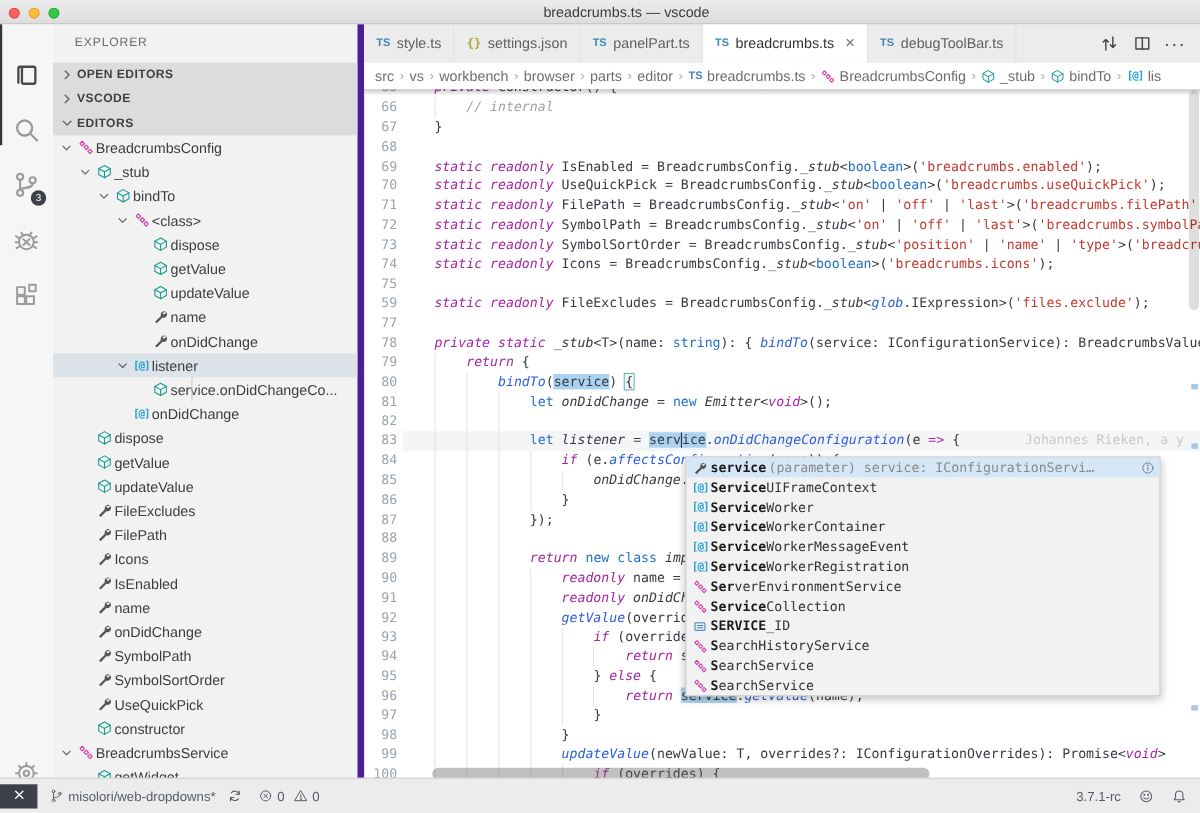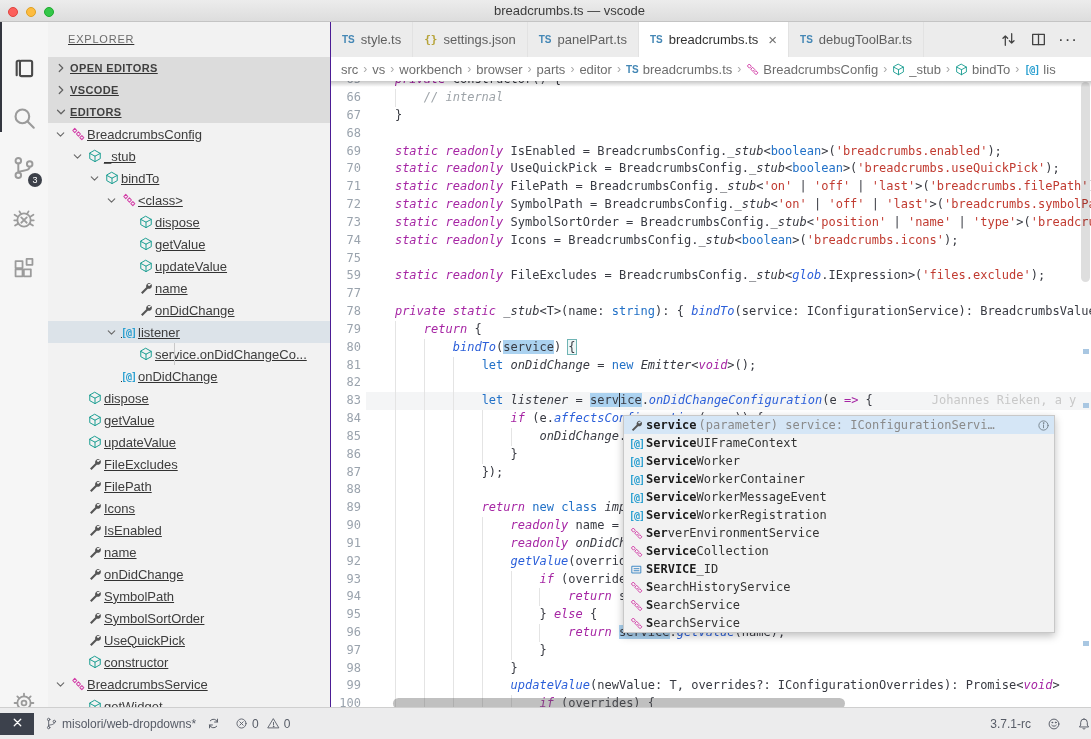--- a/index.html
+++ b/index.html
@@ -23,21 +23,21 @@
   .act-item { position:absolute; left:0; width:48px; height:50px; display:flex;
     align-items:center; justify-content:center; color:#9b9b9b; }
   .act-item.active { color:#4a4a4a; }
   .act-item svg { width:26px; height:26px; }
   .act-badge { position:absolute; right:6px; bottom:6px; width:14px; height:14px; border-radius:50%;
     background:#3c4049; color:#fff; font-size:9px; line-height:14px; text-align:center; }
   .act-gear { top:656px; }
 
   
   .sidebar { position:absolute; top:22px; left:48px; width:283px; bottom:22px;
-    background:#f2f2f2; border-right:1px solid #4c1d95; z-index:20; overflow:hidden;text-decoration:underline; }
+    background:#f2f2f2; border-right:6px solid #4c1d95; z-index:20; overflow:hidden; }
   .sidebar-title { height:35px; line-height:35px; padding-left:20px; font-size:11px;
     letter-spacing:0.8px; color:#6b6b6b; }
   .section-header { height:22px; display:flex; align-items:center; background:#dcdcdc;
     font-size:11px; font-weight:bold; color:#3f3f3f; letter-spacing:0.4px; padding-left:6px; }
   .section-header svg { width:14px; height:14px; margin-right:2px; color:#616161; }
   .tree { }
   .tree-row { height:22px; display:flex; align-items:center; font-size:13px; color:#3d3d3d;
     position:relative; white-space:nowrap; }
   .tree-row.selected { background:#dce3e9; }
   .tree-chev { width:15px; height:16px; display:inline-flex; align-items:center; justify-content:center;
@@ -123,21 +123,21 @@
 
   
   .statusbar { position:absolute; left:0; right:0; bottom:0; height:32px; background:#ececed;
     border-top:1px solid #cfcfcf; display:flex; align-items:center; font-size:12px;
     color:#565b66; z-index:40; }
   .sb-dark { width:34px; height:22px; background:#3c414c; display:flex; align-items:center;
     justify-content:center; color:#fff; flex:none; }
   .sb-dark svg { width:13px; height:13px; }
   .sb-item { display:flex; align-items:center; margin-left:11px; }
   .sb-item svg { width:13px; height:13px; margin-right:4px; }
-  .sb-right { margin-left:auto; display:flex; align-items:center; padding-right:0; }
+  .sb-right { margin-left:auto; display:flex; align-items:center; padding-right:12px; }
   .sb-right .sb-item { margin-left:16px; }
   .sb-right svg { margin:0; width:14px; height:14px; }
 </style>
 </head>
 <body>
 
 <div class="titlebar">
   <span class="traffic t-red"></span>
   <span class="traffic t-yellow"></span>
   <span class="traffic t-green"></span>

